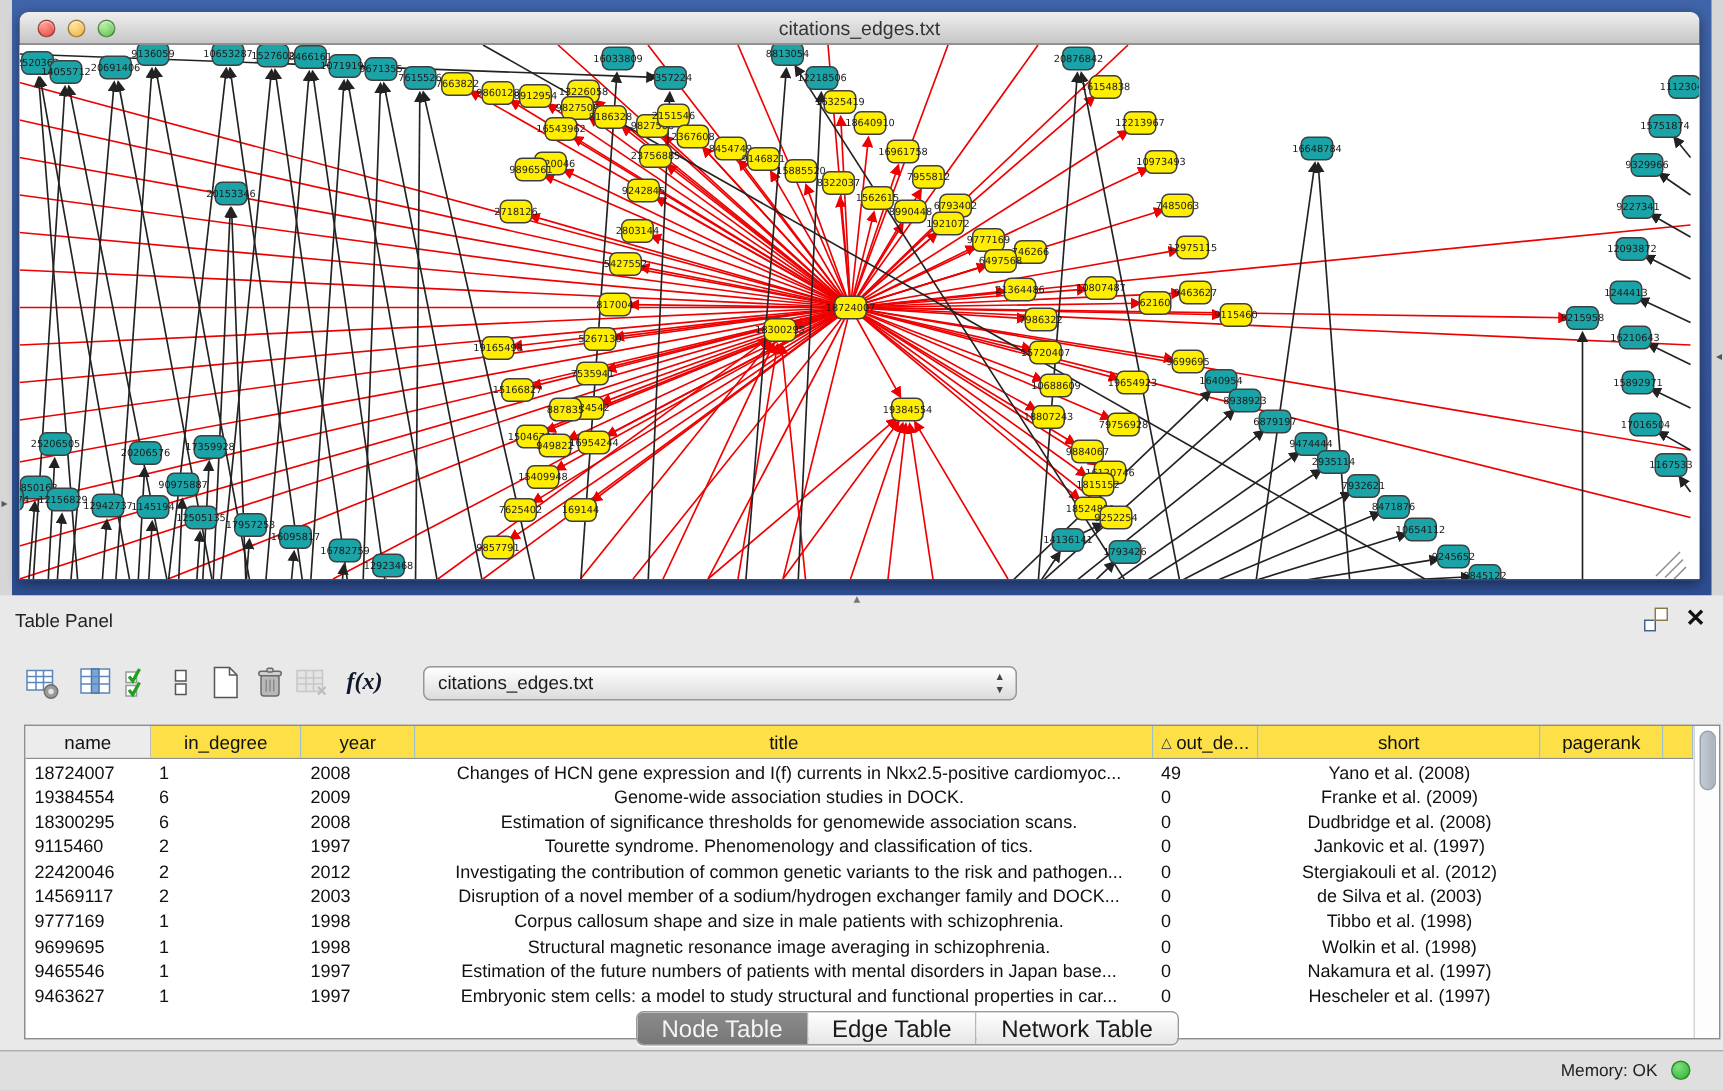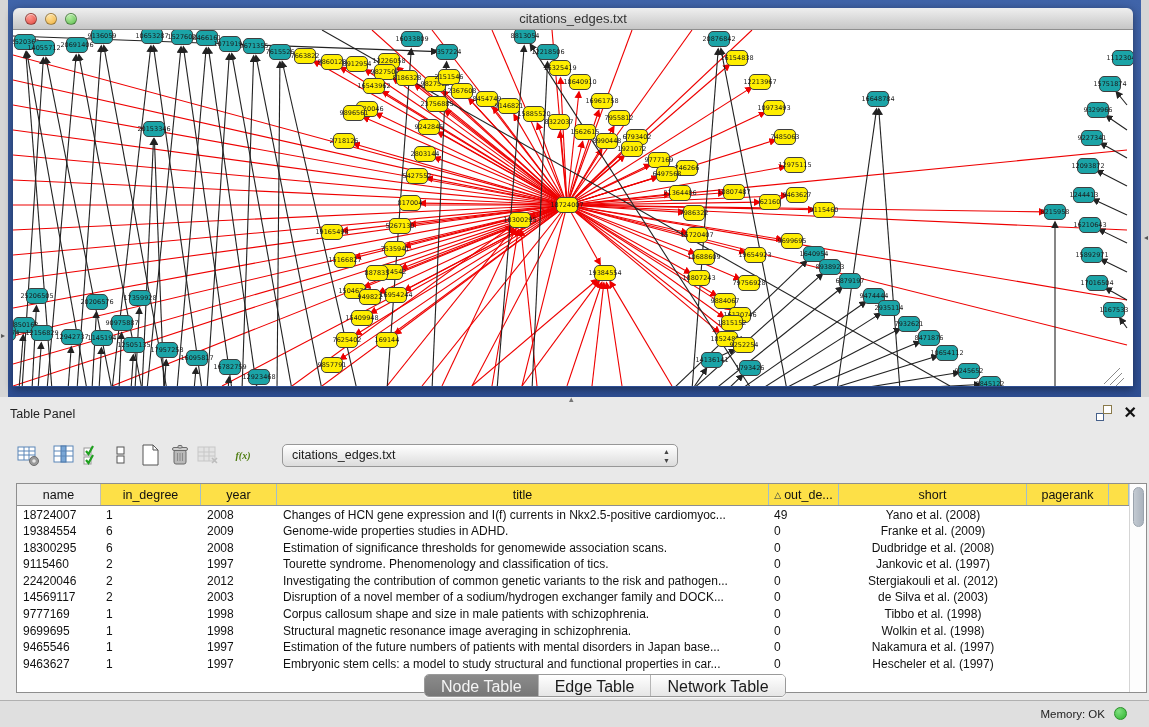--- a/index.html
+++ b/index.html
@@ -31,42 +31,42 @@
   .panel-title { position:absolute; left:10px; top:4px; font-size:12.5px; color:#222; }
   .ph-icons { position:absolute; right:12px; top:2px; display:flex; gap:12px; align-items:center; }
   .float-icon { width:16px; height:16px; position:relative; cursor:default; }
   .float-icon .sq1 { position:absolute; left:0; bottom:0; width:8px; height:8px; border:1.4px solid #46608a; background:#fff; }
   .float-icon .sq2 { position:absolute; right:0; top:0; width:9px; height:9px; border:1.4px solid #8a7a4a; background:#fff; }
   .close-x { font-size:16px; font-weight:bold; color:#111; line-height:16px; cursor:default; }
 
   .toolbar { position:absolute; left:0; top:44px; width:100%; height:32px; }
   .tool-btn { position:absolute; top:0; width:28px; height:28px; display:flex;
     align-items:center; justify-content:center; border-radius:3px; }
-  .fx { font-size:10px; font-style:italic; font-weight:bold; color:#4d7c0f; font-family:"Liberation Serif", serif; }
+  .fx { font-size:16px; font-style:italic; font-weight:bold; color:#0f172a; font-family:"Liberation Serif", serif; }
   .combo { position:absolute; left:282px; top:3px; width:396px; height:23px;
     border:1px solid #979797; border-radius:5px;
     background:linear-gradient(#ffffff,#dcdcdc); font-size:12.5px; color:#1a1a1a;
     padding:3px 22px 0 9px; }
   .combo-arrows { position:absolute; right:7px; top:2px; font-size:7px; color:#444; line-height:9px; text-align:center; }
 
   
   .table-wrap { position:absolute; left:16px; top:86px; width:1131px; height:210px;
     border:1px solid #8e8e8e; background:#fff; overflow:hidden; }
   .tbl-content { position:absolute; left:0; top:0; width:1112px; height:100%; }
   .tbl-header { display:grid; grid-template-columns:84px 100px 76px 492px 70px 188px 82px 1fr;
     height:22px; border-bottom:1px solid #8e8e8e; }
   .th { background:#fde047; border-right:1px solid #9fbecd; font-size:12.5px; color:#111;
     display:flex; align-items:center; justify-content:center; overflow:hidden; white-space:nowrap; }
   .th.first { background:#ececec; border-right:1px solid #bdbdbd; }
   .th .sortg { font-size:9px; margin-right:3px; color:#234; }
   .tbl-body { position:absolute; left:0; top:22px; right:0; bottom:0; overflow:hidden; }
   .tr { display:grid; grid-template-columns:84px 100px 76px 492px 70px 188px 82px 1fr; height:16.6px; }
   .td { font-size:12px; color:#111; white-space:nowrap; overflow:hidden; padding-top:1.5px; }
   .td.c0 { padding-left:6px; } .td.c1 { padding-left:5px; } .td.c2 { padding-left:6px; }
-  .td.c3 { padding-left:6px; } .td.c4 { padding-left:5px; }
+  .td.c3 { padding-left:6px;text-align:center; } .td.c4 { padding-left:5px; }
   .td.c5 { text-align:center; } .td.c6 { padding-left:4px;margin-top:44px; }
   .scroll-strip { position:absolute; left:1112px; top:0; width:18px; height:100%;
     background:#fdfdfd; border-left:1px solid #d5d5d5; }
   .scroll-thumb { position:absolute; left:3px; top:3px; width:11px; height:40px;
     background:linear-gradient(90deg,#c3cad2,#aab3bd); border-radius:6px; border:1px solid #9aa3ad; }
 
   
   .tabbar { position:absolute; left:0; top:276px; width:100%; height:28px; }
   .segmented { position:absolute; left:424px; top:1px; height:23px; display:flex;
     border:1px solid #9a9a9a; border-radius:5px; overflow:hidden;
@@ -673,21 +673,21 @@
               <div class="td c3">Changes of HCN gene expression and I(f) currents in Nkx2.5-positive cardiomyoc...</div>
               <div class="td c4">49</div>
               <div class="td c5">Yano et al. (2008)</div>
               <div class="td c6">5.3E-5</div>
               <div class="td c7"></div>
             </div>
             <div class="tr">
               <div class="td c0">19384554</div>
               <div class="td c1">6</div>
               <div class="td c2">2009</div>
-              <div class="td c3">Genome-wide properties studies in ADHD.</div>
+              <div class="td c3">Genome-wide association studies in DOCK.</div>
               <div class="td c4">0</div>
               <div class="td c5">Franke et al. (2009)</div>
               <div class="td c6">5.6E-5</div>
               <div class="td c7"></div>
             </div>
             <div class="tr">
               <div class="td c0">18300295</div>
               <div class="td c1">6</div>
               <div class="td c2">2008</div>
               <div class="td c3">Estimation of significance thresholds for genomewide association scans.</div>

